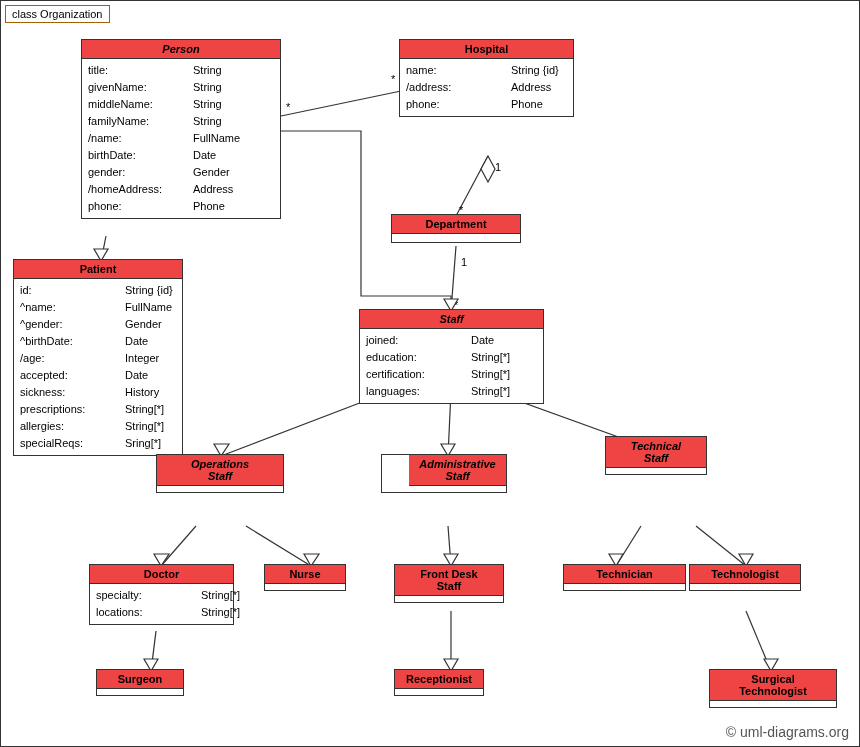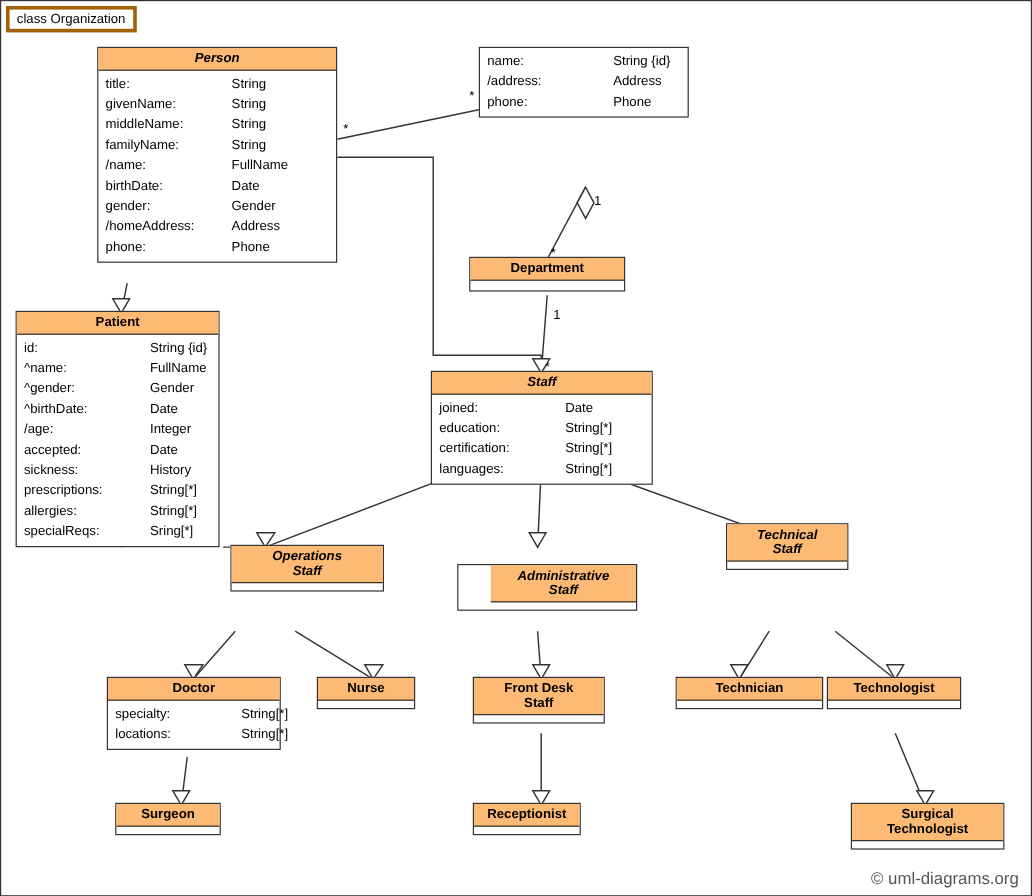--- a/index.html
+++ b/index.html
@@ -15,37 +15,37 @@
     .diagram-container {
       width: 860px;
       height: 747px;
       position: relative;
       border: 1px solid #333;
     }
     .corner-label {
       position: absolute;
       top: 4px;
       left: 4px;
-      border: 3px solid #a16207;
+      border: 1px solid #a16207;
       background: #fff;
       padding: 2px 6px;
       font-size: 11px;
     }
     .uml-class {
       position: absolute;
       border: 1px solid #333;
       background: #fff;
       text-align: left;
     }
     .uml-class .class-name {
       border-bottom: 1px solid #333;
       padding: 3px 6px;
       text-align: center;
       font-weight: bold;
-      background: #fdba74;
+      background: #ef4444;
     }
     .uml-class .class-name.italic {
       font-style: italic;
     }
     .uml-class .class-body {
       padding: 3px 6px;
       line-height: 1.55;
     }
     .attr-row {
       display: flex;
@@ -173,20 +173,21 @@
           <span class="attr-type">Address</span>
         </div>
       <div class="attr-row">
           <span class="attr-name">phone:</span>
           <span class="attr-type">Phone</span>
         </div>
     </div>
   </div>
 
   <div class="uml-class" style="left:398px; top:38px; width:175px;">
+    <div class="class-name">Hospital</div>
     <div class="class-body">
       <div class="attr-row">
           <span class="attr-name">name:</span>
           <span class="attr-type">String {id}</span>
         </div>
       <div class="attr-row">
           <span class="attr-name">/address:</span>
           <span class="attr-type">Address</span>
         </div>
       <div class="attr-row">
@@ -262,26 +263,26 @@
           <span class="attr-name">certification:</span>
           <span class="attr-type">String[*]</span>
         </div>
       <div class="attr-row">
           <span class="attr-name">languages:</span>
           <span class="attr-type">String[*]</span>
         </div>
     </div>
   </div>
 
-  <div class="uml-class" style="left:155px; top:453px; width:128px; text-align:center;margin-left:36px;">
+  <div class="uml-class" style="left:155px; top:453px; width:128px; text-align:center;">
     <div class="class-name italic" style="text-align:center;">Operations<br>Staff</div>
     <div class="class-body" style="min-height:4px;"></div>
   </div>
 
-  <div class="uml-class" style="left:380px; top:469px; width:150px; text-align:center;padding-left:27px;">
+  <div class="uml-class" style="left:380px; top:453px; width:126px; text-align:center;padding-left:27px;">
     <div class="class-name italic" style="text-align:center;">Administrative<br>Staff</div>
     <div class="class-body" style="min-height:4px;"></div>
   </div>
 
   <div class="uml-class" style="left:604px; top:435px; width:102px; text-align:center;">
     <div class="class-name italic" style="text-align:center;">Technical<br>Staff</div>
     <div class="class-body" style="min-height:4px;"></div>
   </div>
 
   <div class="uml-class" style="left:88px; top:563px; width:145px;">

